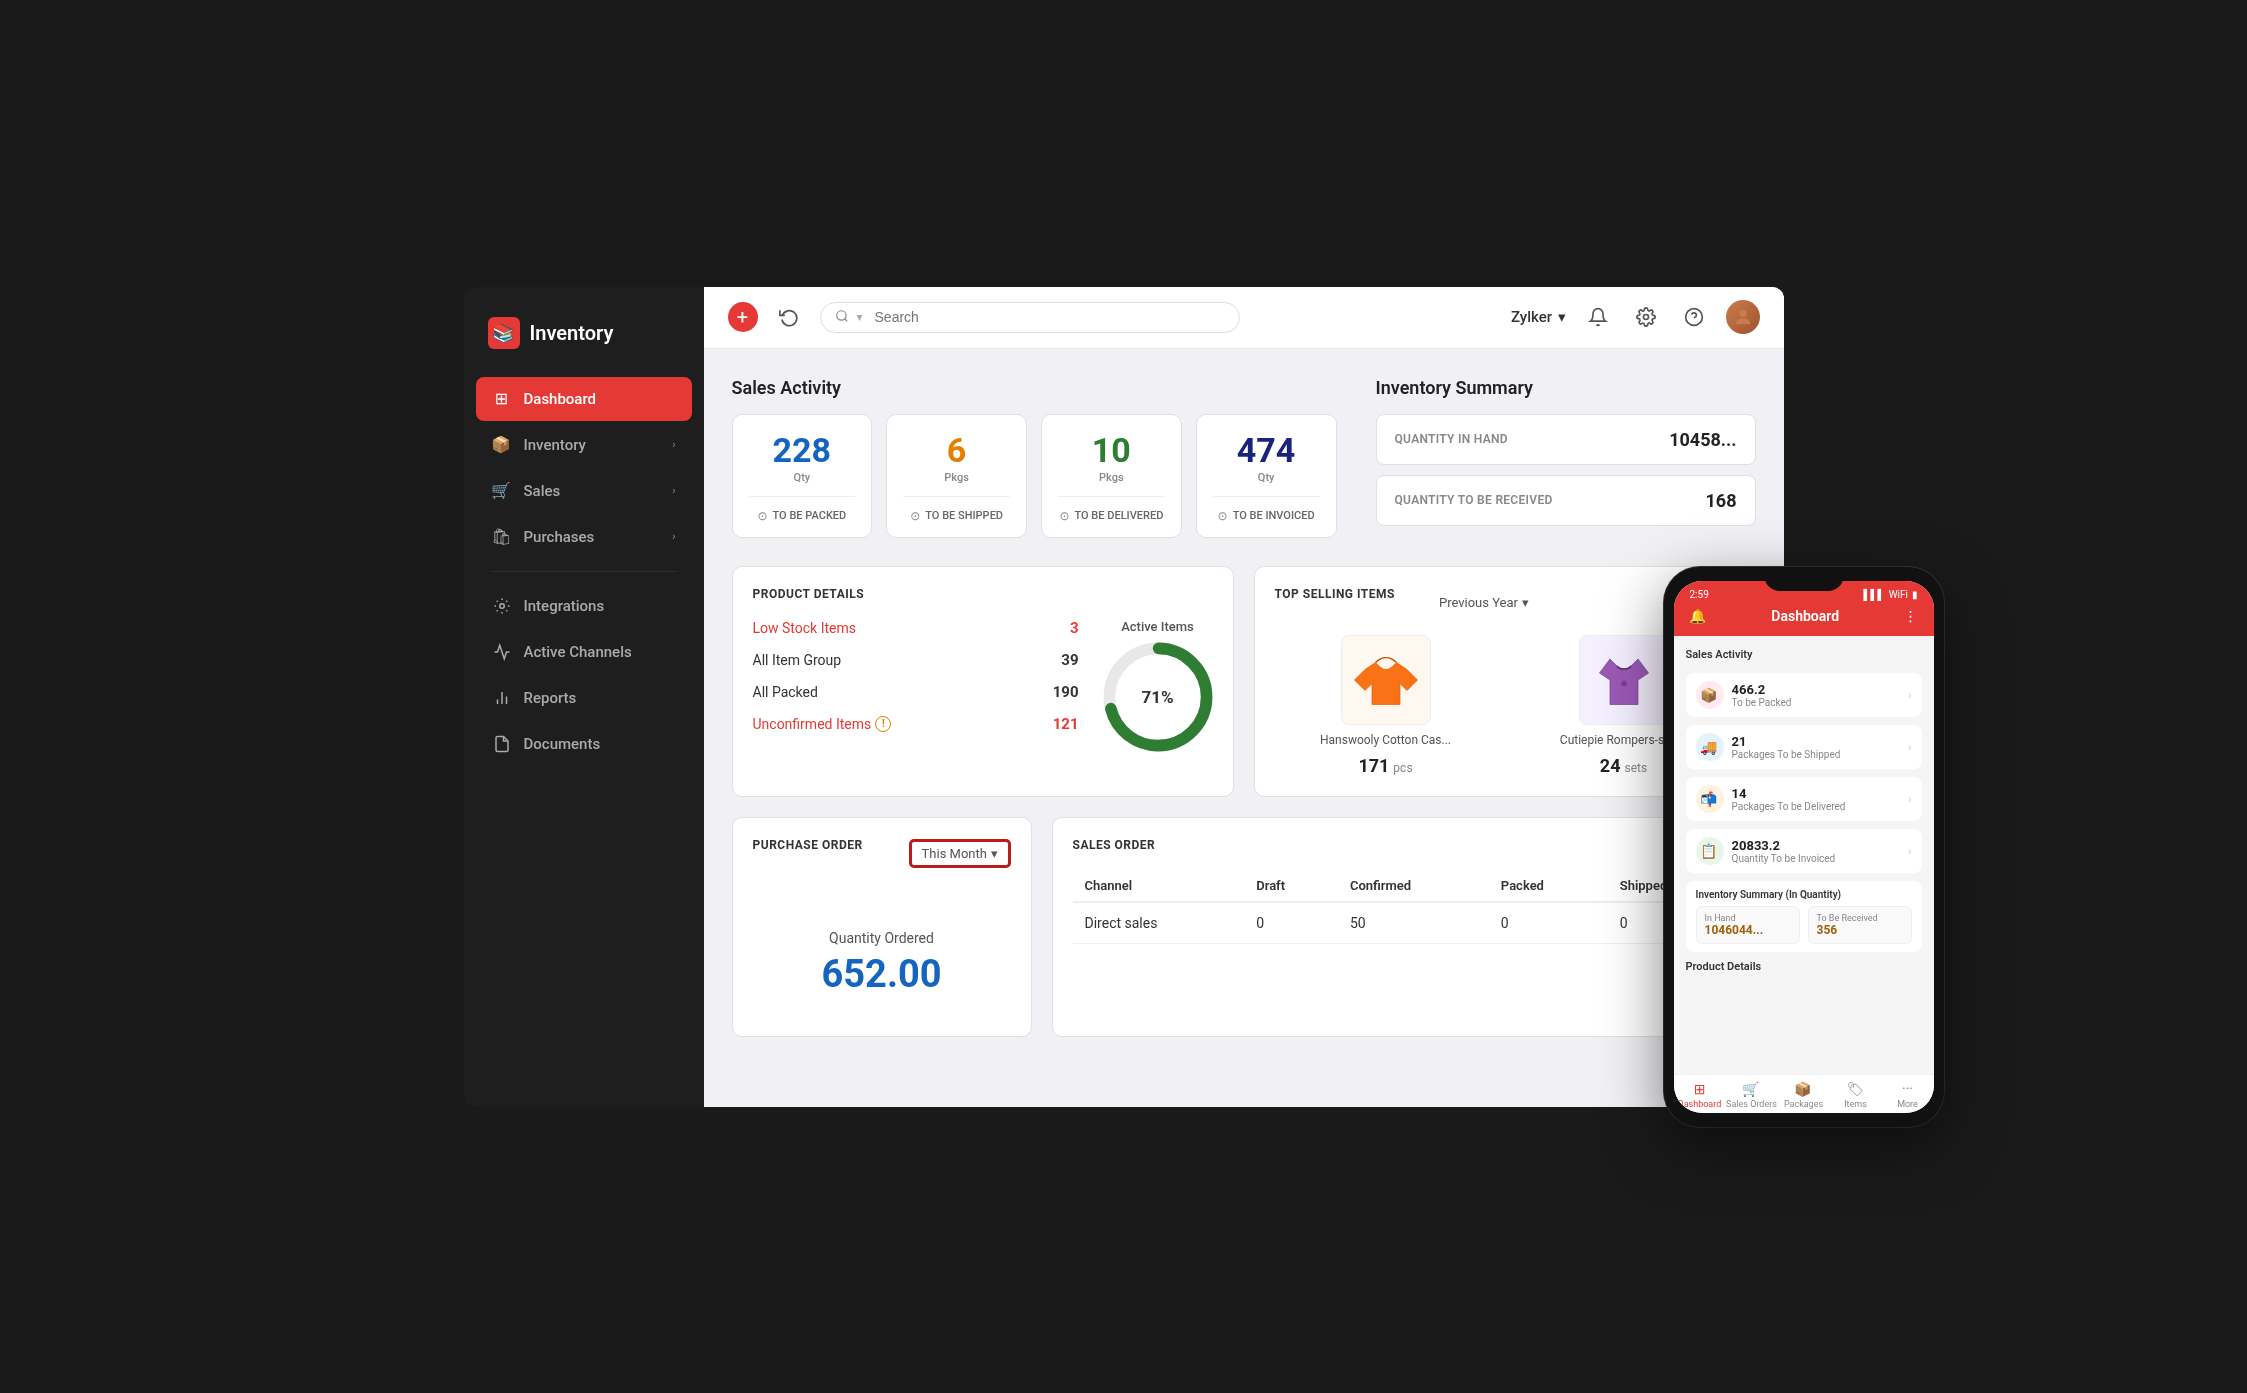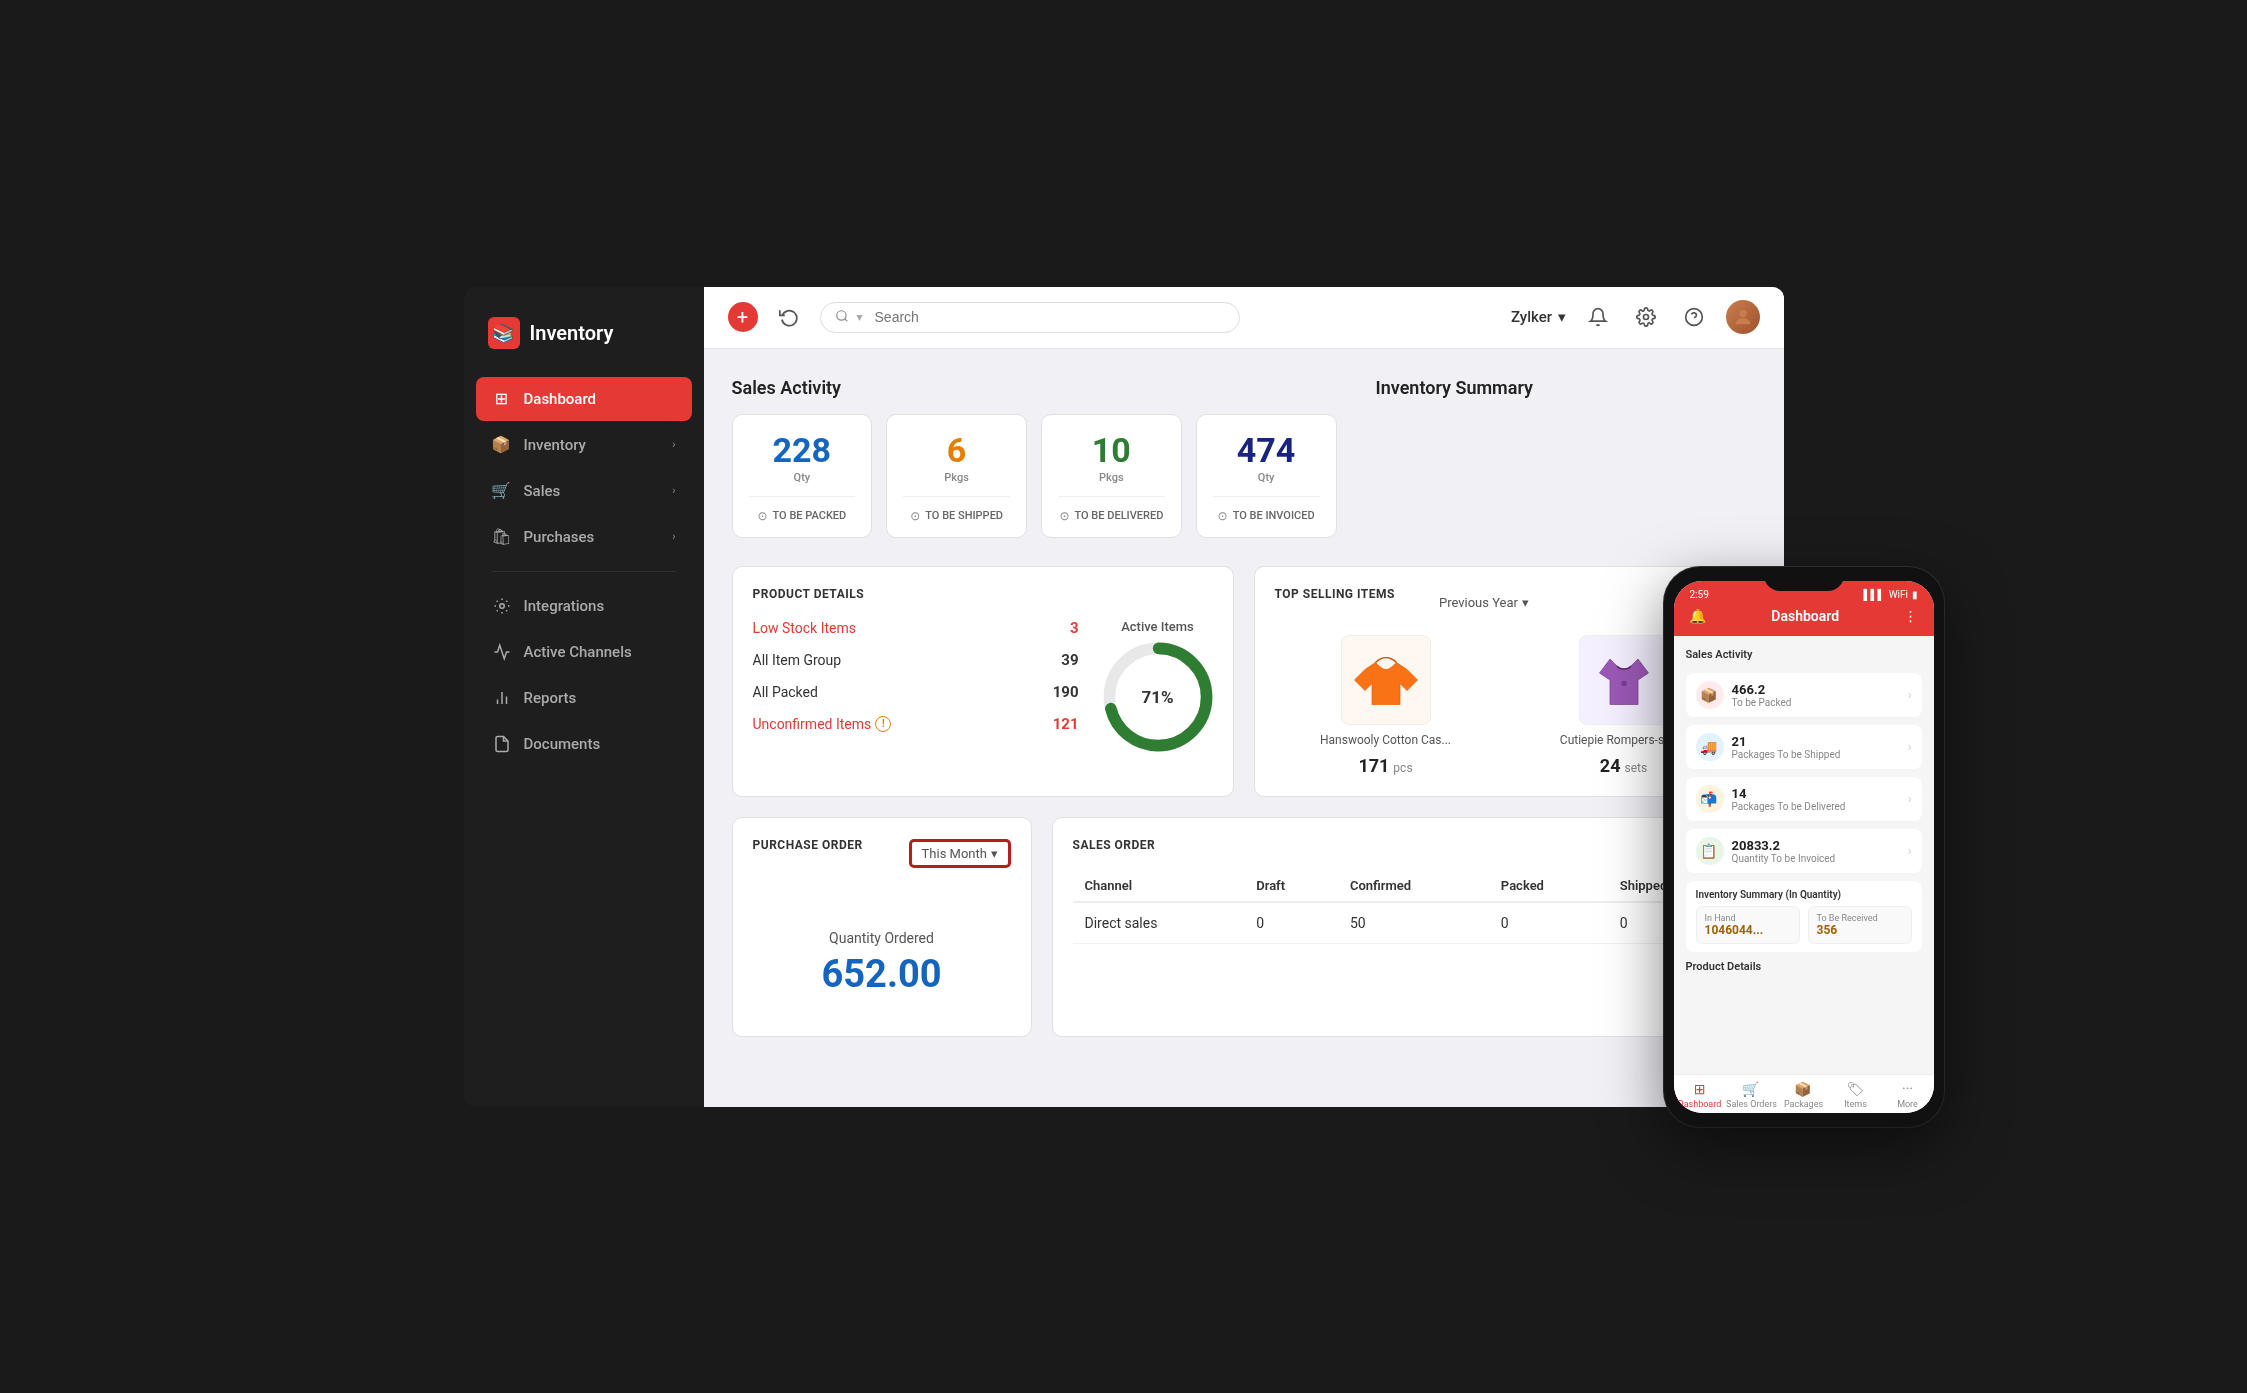--- a/index.html
+++ b/index.html
@@ -965,20 +965,30 @@
                 <span class="sales-card-footer-icon">⊙</span>
                 <span>TO BE INVOICED</span>
               </div>
             </div>
 
           </div>
         </div>
 
         <div class="inventory-summary-section">
           <h2 class="section-title">Inventory Summary</h2>
+          <div class="inventory-summary-cards">
+            <div class="inv-summary-card">
+              <span class="inv-summary-label">QUANTITY IN HAND</span>
+              <span class="inv-summary-value">10458...</span>
+            </div>
+            <div class="inv-summary-card">
+              <span class="inv-summary-label">QUANTITY TO BE RECEIVED</span>
+              <span class="inv-summary-value">168</span>
+            </div>
+          </div>
         </div>
 
       </div>
 
       <div class="bottom-row">
 
         <div class="product-details-card">
           <div class="card-section-title">PRODUCT DETAILS</div>
           <div class="product-details-row">
             <div class="product-stats">

